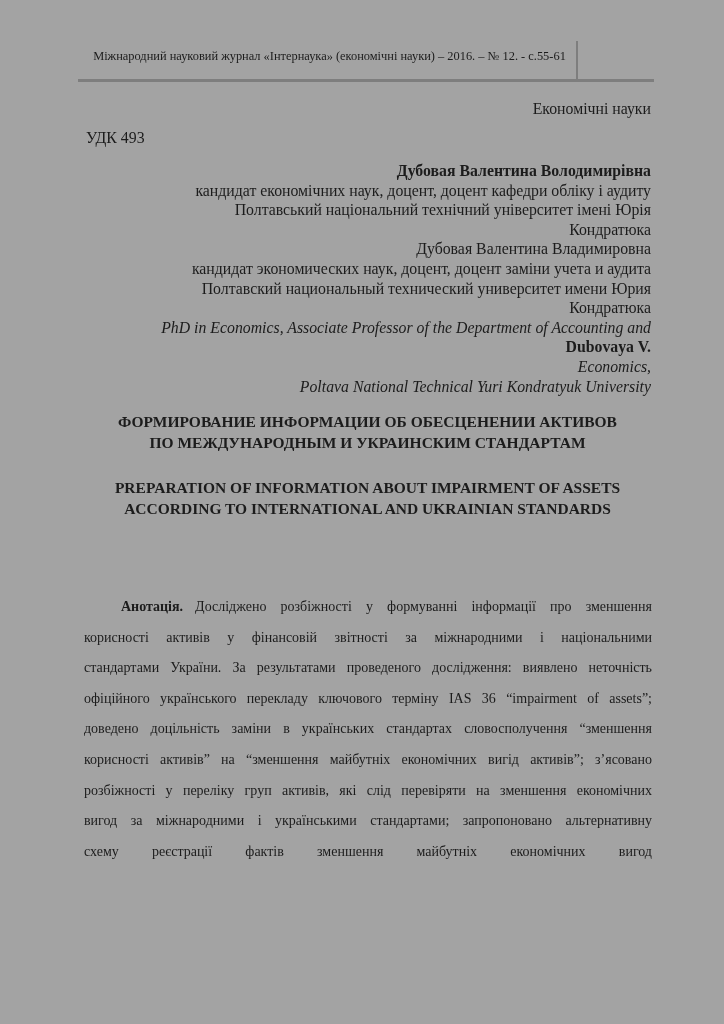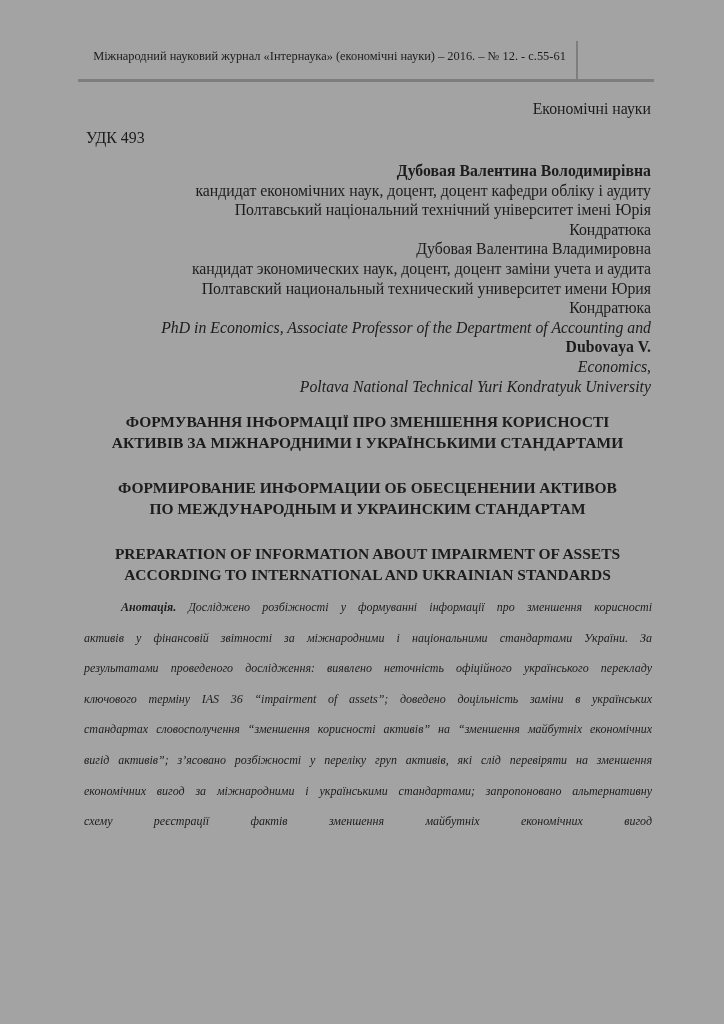--- a/index.html
+++ b/index.html
@@ -92,22 +92,21 @@
     margin: 0 0 25px 0;
     white-space: pre-line;
   }
 
   
   .abstract {
     position: absolute;
     top: 592px;
     left: 84px;
     right: 72px;
-    font-style: italic;
-    font-size: 12px;
+    font-size: 14px;
     line-height: 30.6px;
     text-align: justify;
     text-align-last: justify;
     text-indent: 37px;
     word-spacing: 5px;
   }
   .abs-label {
     font-weight: bold;
     margin-right: 12px;
   }
@@ -134,22 +133,20 @@
       <div class="byline-line normal">кандидат экономических наук, доцент, доцент заміни учета и аудита</div>
       <div class="byline-line normal">Полтавский национальный технический университет имени Юрия</div>
       <div class="byline-line normal">Кондратюка</div>
       <div class="byline-line italic">PhD in Economics, Associate Professor of the Department of Accounting and</div>
       <div class="byline-line bold">Dubovaya V.</div>
       <div class="byline-line italic">Economics,</div>
       <div class="byline-line italic">Poltava National Technical Yuri Kondratyuk University</div>
     </div>
 
   <div class="titles">
-    <p>ФОРМУВАННЯ ІНФОРМАЦІЇ ПРО ЗМЕНШЕННЯ КОРИСНОСТІ
-АКТИВІВ ЗА МІЖНАРОДНИМИ І УКРАЇНСЬКИМИ СТАНДАРТАМИ</p>
     <p>ФОРМИРОВАНИЕ ИНФОРМАЦИИ ОБ ОБЕСЦЕНЕНИИ АКТИВОВ
 ПО МЕЖДУНАРОДНЫМ И УКРАИНСКИМ СТАНДАРТАМ</p>
     <p>PREPARATION OF INFORMATION ABOUT IMPAIRMENT OF ASSETS
 ACCORDING TO INTERNATIONAL AND UKRAINIAN STANDARDS</p>
   </div>
 
   <div class="abstract">
     <span class="abs-label">Анотація.</span><span>Досліджено розбіжності у формуванні інформації про зменшення корисності активів у фінансовій звітності за міжнародними і національними стандартами України. За результатами проведеного дослідження: виявлено неточність офіційного українського перекладу ключового терміну IAS 36 “impairment of assets”; доведено доцільність заміни в українських стандартах словосполучення “зменшення корисності активів” на “зменшення майбутніх економічних вигід активів”; з’ясовано розбіжності у переліку груп активів, які слід перевіряти на зменшення економічних вигод за міжнародними і українськими стандартами; запропоновано альтернативну схему реєстрації фактів зменшення майбутніх економічних вигод</span>
   </div>
 

